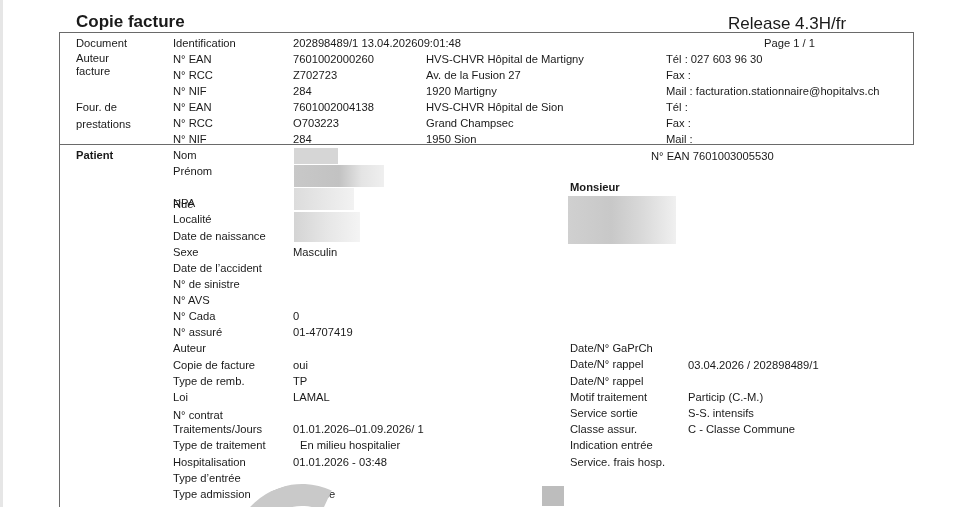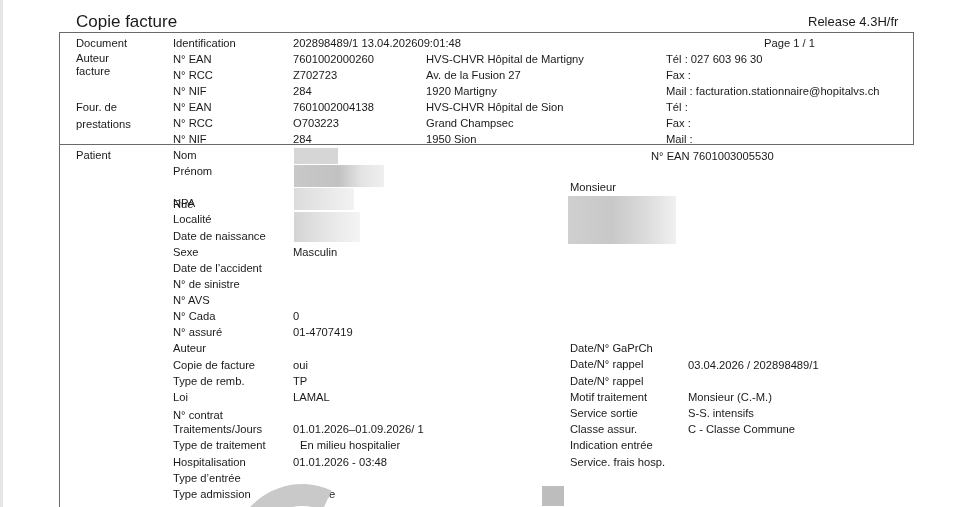--- a/index.html
+++ b/index.html
@@ -2,25 +2,25 @@
 <html><head>
 <meta charset="utf-8">
 <style>
   html, body { margin:0; padding:0; }
   body {
     width:971px; height:507px; overflow:hidden; background:#ffffff;
     font-family:"Liberation Sans", sans-serif; color:#1a1a1a; position:relative;
   }
   .page-edge { position:absolute; left:0; top:0; width:3px; height:507px; background:#e6e6e6; }
   .abs { position:absolute; white-space:nowrap; font-size:11.2px; line-height:14px; }
-  .title { position:absolute; left:76px; top:12px; font-size:17px; font-weight:normal; }
-  .release { position:absolute; left:808px; top:14px; font-size:13px; }
+  .title { position:absolute; left:76px; top:12px; font-size:17px; font-weight:bold; }
+  .release { position:absolute; left:728px; top:14px; font-size:17px; }
   .header-box { position:absolute; left:59px; top:32px; width:855px; height:113px; border:1px solid #6a6a6a; box-sizing:border-box; }
   .rule-left { position:absolute; left:59px; top:145px; width:1px; height:362px; background:#6a6a6a; }
-  .bold { font-weight:normal; }
+  .bold { font-weight:bold; }
   .blur { position:absolute; }
   .watermark { position:absolute; left:232px; top:484px; width:140px; height:140px; border-radius:50%; border:22px solid #c9c9c9; box-sizing:border-box; border-right-color:transparent; border-bottom-color:transparent; transform:rotate(-20deg); }
   .sq { position:absolute; left:542px; top:486px; width:22px; height:20px; background:#bdbdbd; }
 </style>
 </head>
 <body>
 
 <div class="page-edge"></div>
 
 <div class="title">Copie facture</div>
@@ -109,21 +109,21 @@
 <div class="abs" style="left:293px;top:455px">01.01.2026 - 03:48</div>
 <div class="abs" style="left:173px;top:471px">Type d’entrée</div>
 <div class="abs" style="left:173px;top:487px">Type admission</div>
 <div class="abs" style="left:293px;top:487px">Urgence</div>
 
 <div class="abs" style="left:570px;top:341px">Date/N° GaPrCh</div>
 <div class="abs" style="left:570px;top:357px">Date/N° rappel</div>
 <div class="abs" style="left:688px;top:358px">03.04.2026 / 202898489/1</div>
 <div class="abs" style="left:570px;top:374px">Date/N° rappel</div>
 <div class="abs" style="left:570px;top:390px">Motif traitement</div>
-<div class="abs" style="left:688px;top:390px">Monsieur (C.-M.)</div>
+<div class="abs" style="left:688px;top:390px">Particip (C.-M.)</div>
 <div class="abs" style="left:570px;top:406px">Service sortie</div>
 <div class="abs" style="left:688px;top:406px">S-S. intensifs</div>
 <div class="abs" style="left:570px;top:422px">Classe assur.</div>
 <div class="abs" style="left:688px;top:422px">C - Classe Commune</div>
 <div class="abs" style="left:570px;top:438px">Indication entrée</div>
 <div class="abs" style="left:570px;top:455px">Service. frais hosp.</div>
 
 <div class="watermark"></div>
 <div class="sq"></div>
 

